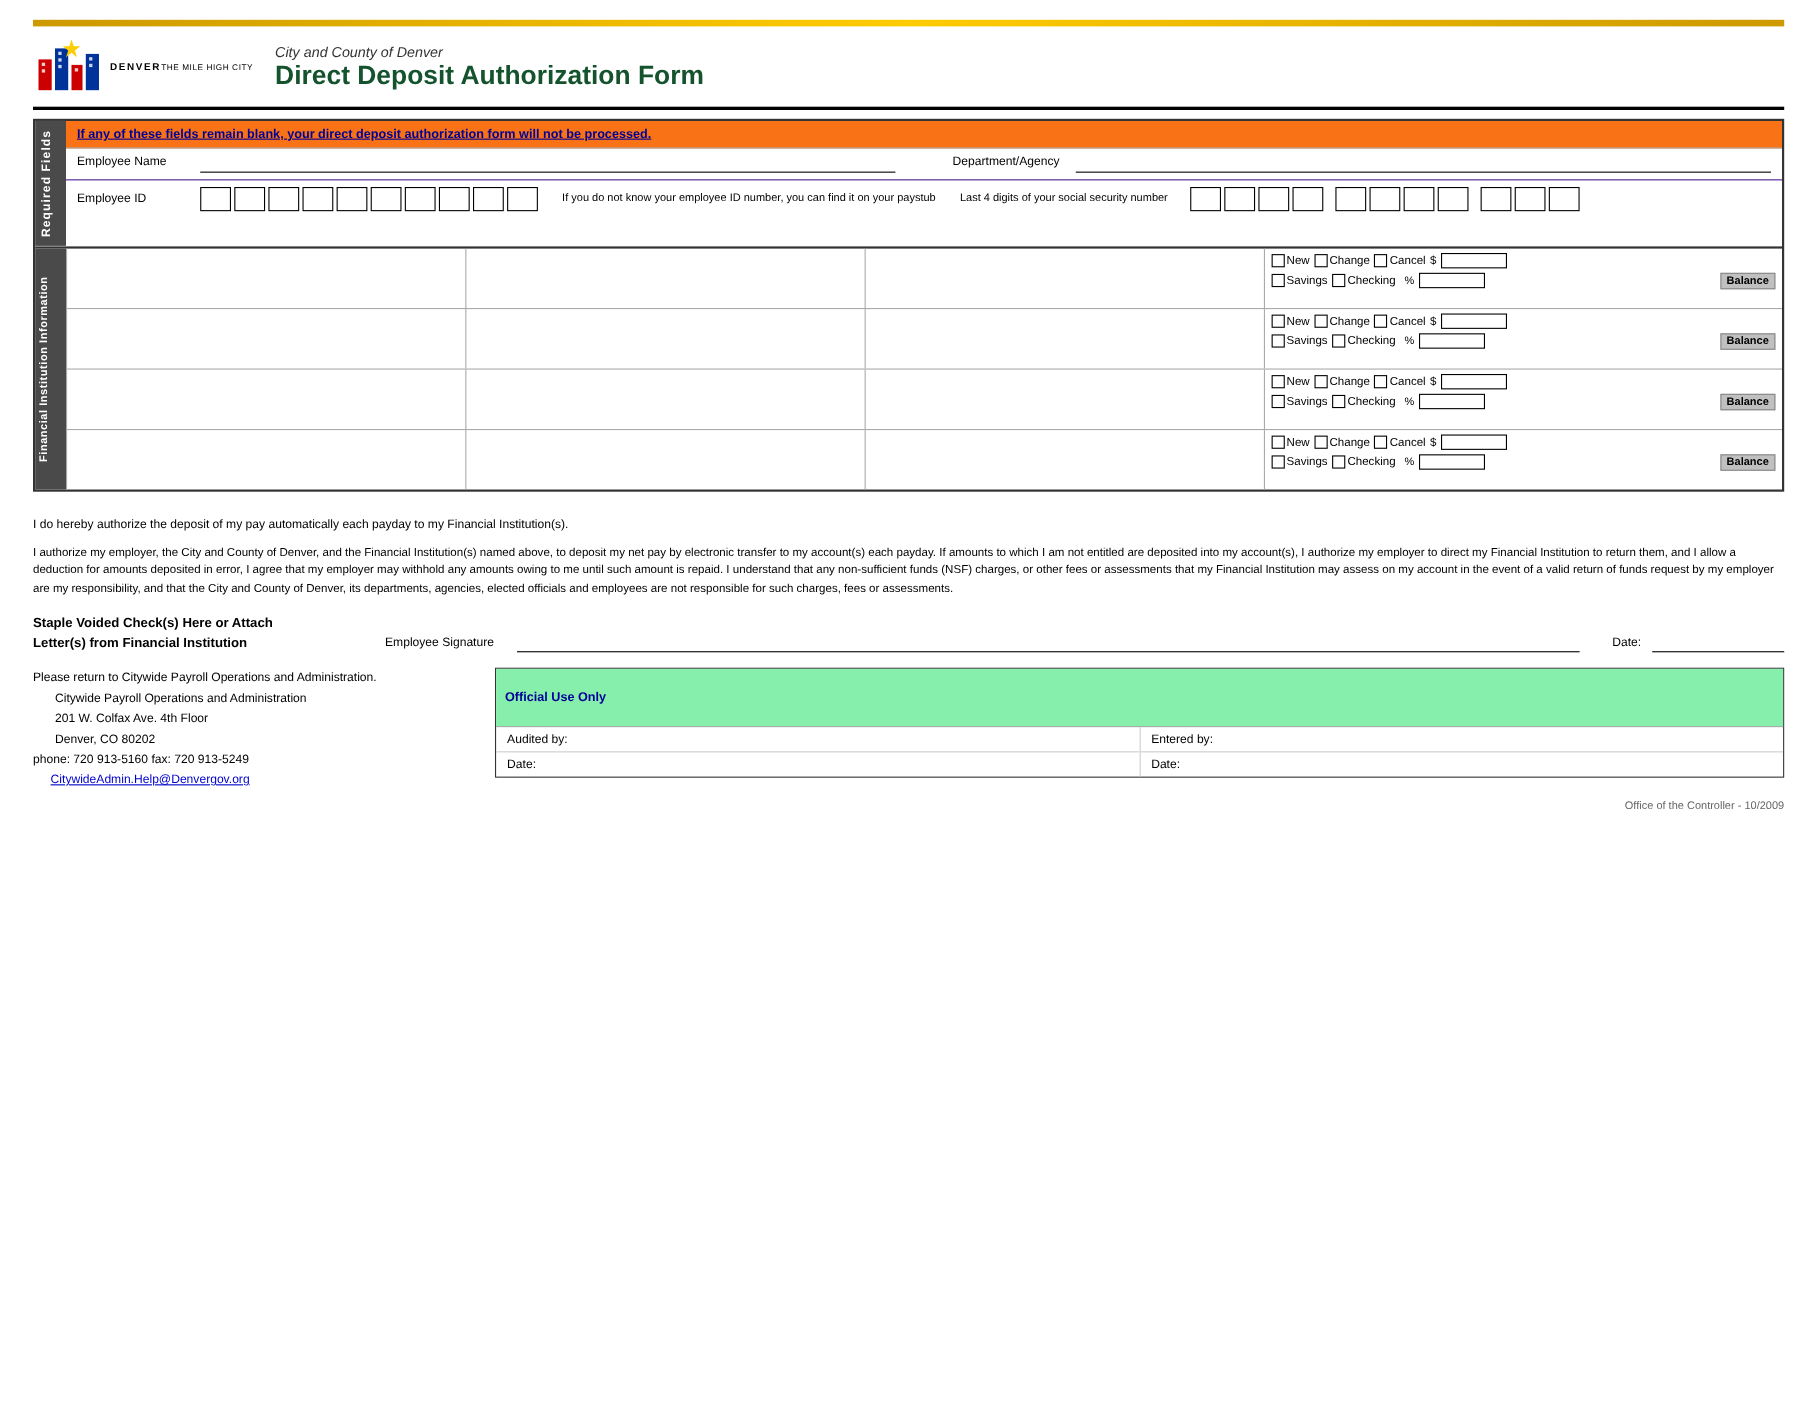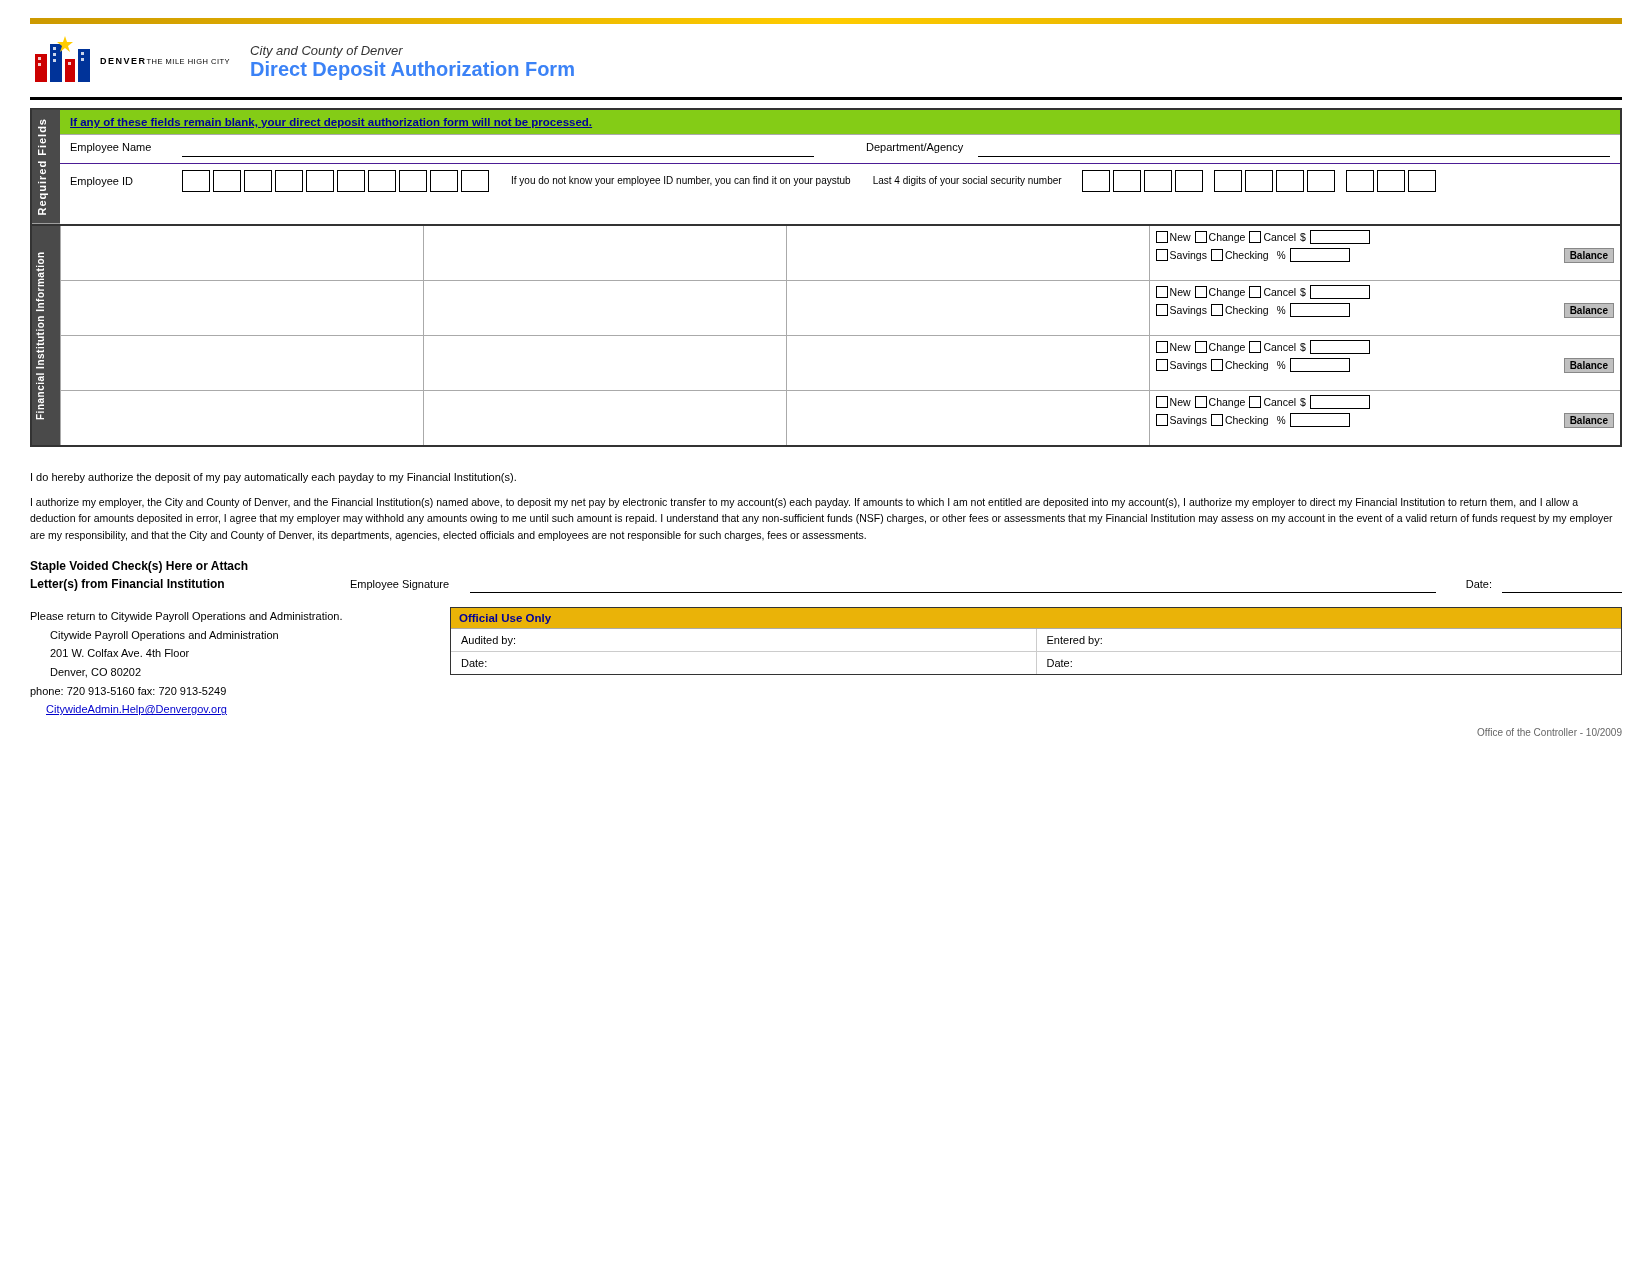--- a/index.html
+++ b/index.html
@@ -47,23 +47,23 @@
     .header-title-area {
       display: flex;
       flex-direction: column;
     }
     .header-subtitle {
       font-size: 13px;
       color: #333;
       font-style: italic;
     }
     .header-main-title {
-      font-size: 20px;
-      font-weight: bold;
-      color: #3b82f6;
+      font-size: 24px;
+      font-weight: bold;
+      color: #14532d;
     }
 
     
     .form-outer {
       border: 2px solid #333;
       margin-bottom: 12px;
     }
 
     
     .required-section {
@@ -78,21 +78,21 @@
       font-size: 11px;
       font-weight: bold;
       padding: 8px 4px;
       min-width: 28px;
       letter-spacing: 1px;
     }
     .required-fields-content {
       flex: 1;
     }
     .warning-bar {
-      background: #84cc16;
+      background: #f97316;
       border-bottom: 1px solid #aaa;
       padding: 6px 10px;
     }
     .warning-text {
       color: #000099;
       font-weight: bold;
       font-size: 11.5px;
       text-decoration: underline;
     }
     .form-row {
@@ -300,24 +300,24 @@
     .contact-link {
       color: #0000cc;
       text-decoration: underline;
       margin-left: 16px;
     }
     .official-use-box {
       flex: 1;
       border: 1.5px solid #333;
     }
     .official-use-header {
-      background: #eab308;
+      background: #86efac;
       font-weight: bold;
       font-size: 11.5px;
-      padding: 4px 8px;
+      padding: 20px 8px;
       color: #000099;
       border-bottom: 1px solid #aaa;
     }
     .official-use-rows {
       display: flex;
       flex-direction: column;
     }
     .official-use-row {
       display: flex;
       border-bottom: 1px solid #ccc;

